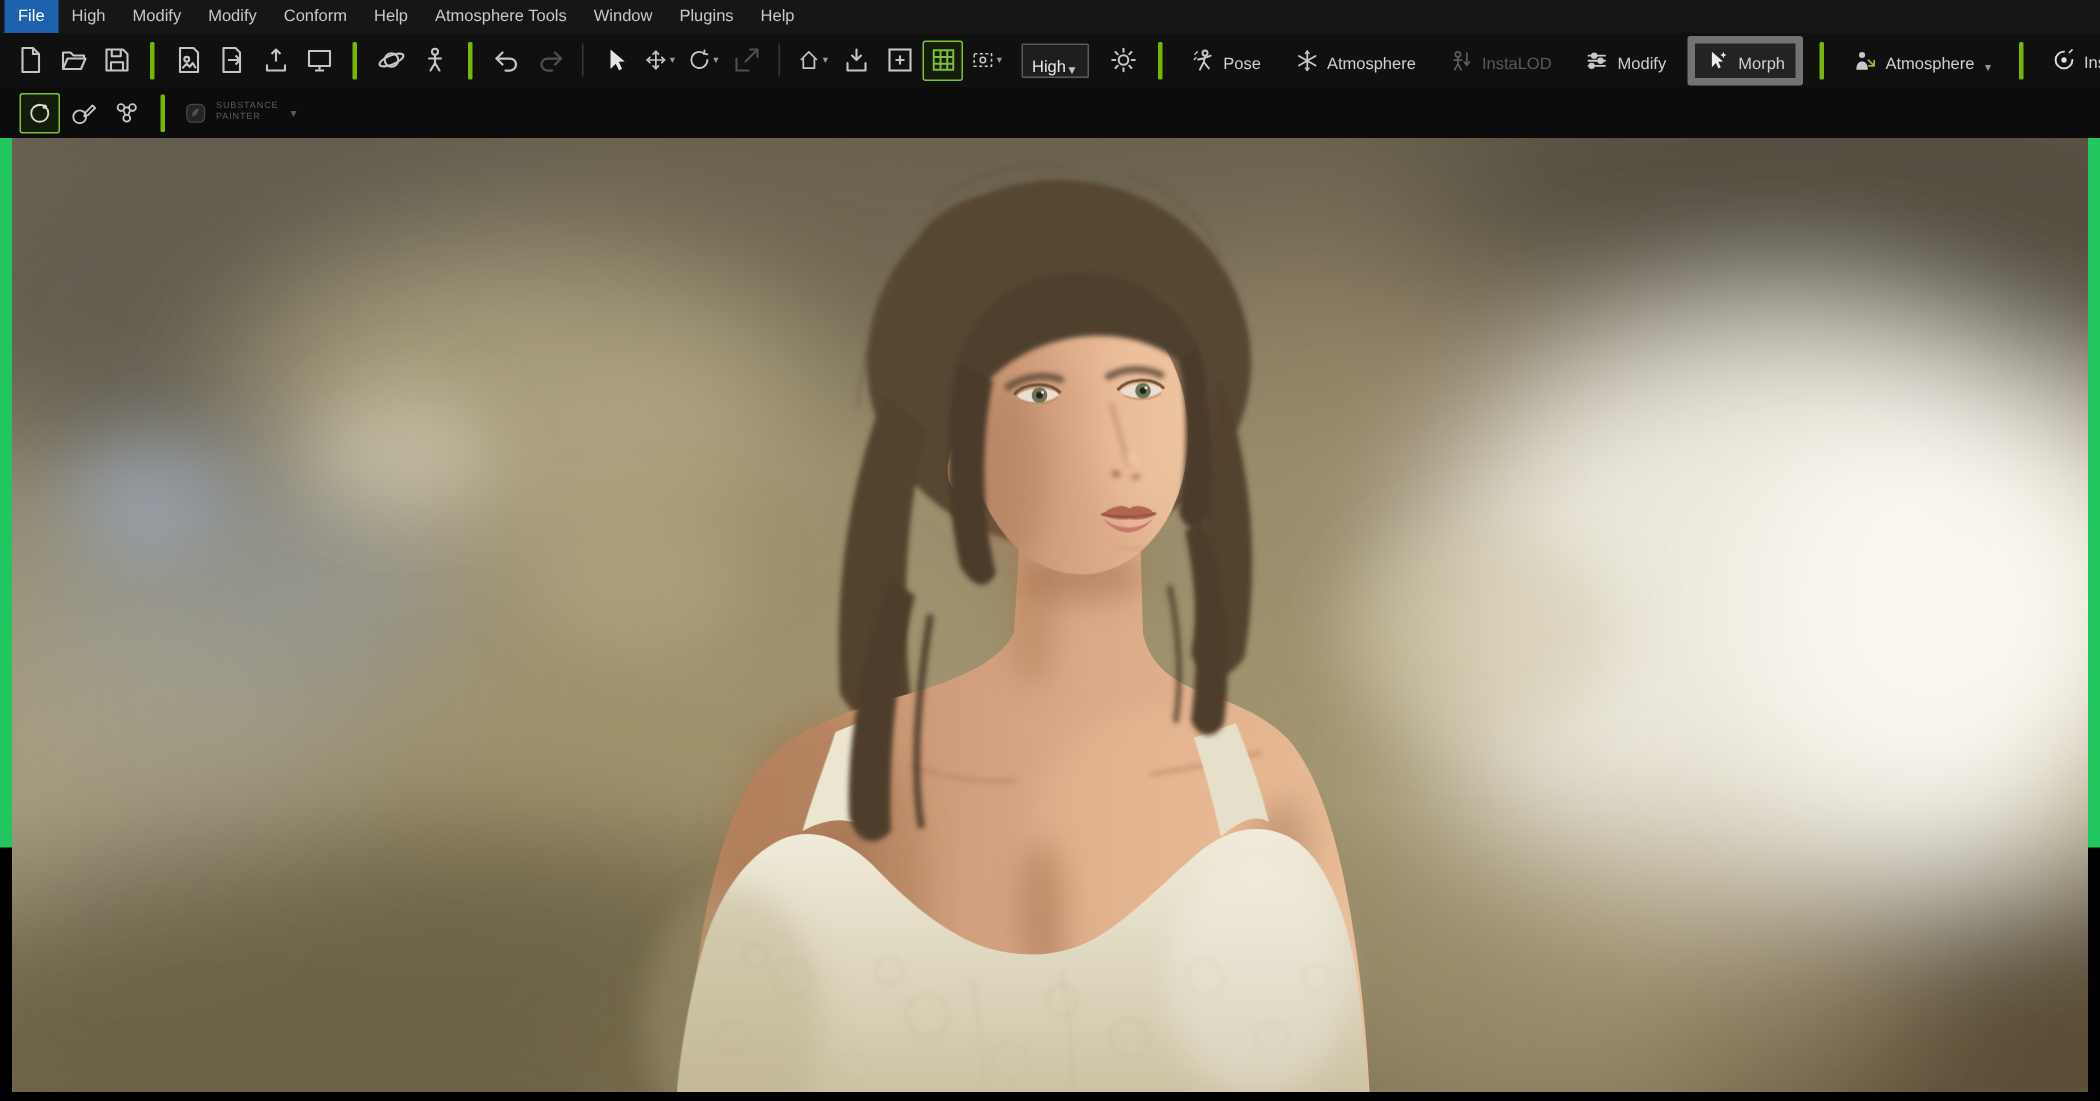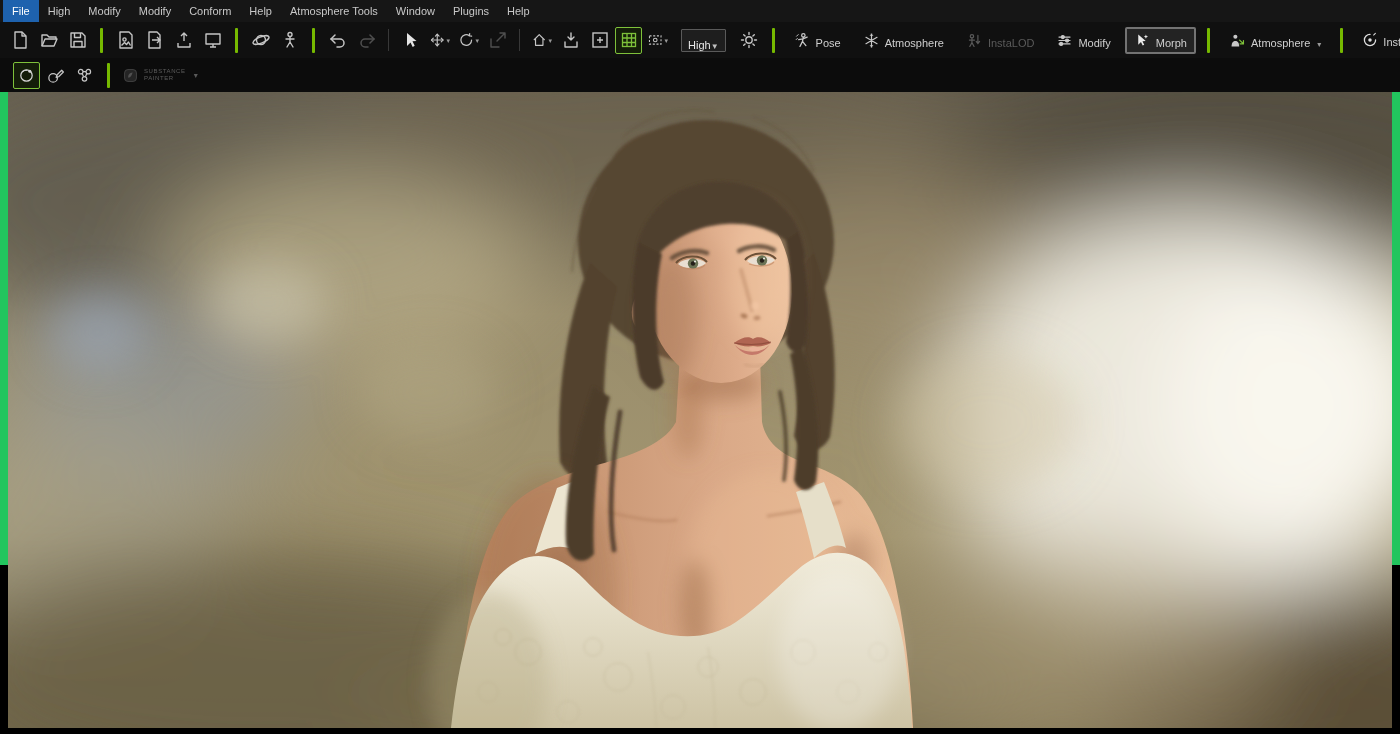--- a/index.html
+++ b/index.html
@@ -17,21 +17,21 @@
   .sep-g{width:3px;height:25px;background:#76b900;margin:0 8px;flex:none;border-radius:1px;}
   .sep-d{width:1px;height:22px;background:#383838;margin:0 7px;flex:none;}
   .tb-btn{height:27px;min-width:27px;display:flex;align-items:center;justify-content:center;background:transparent;border:1px solid transparent;padding:0 2px;margin:0 1px;border-radius:2px;}
   .tb-btn svg{display:block;}
   .tb-btn .mini{font-size:7px;color:#9a9a9a;margin-left:1px;line-height:1;}
   .tb-btn.disabled{opacity:.35;}
   .tb-btn.active-green{border:1px solid #7ec13a;background:#141d09;}
   .label-btn{display:flex;align-items:flex-end;gap:5px;background:none;border:1px solid transparent;color:#cfcfcf;font-size:11px;padding:3px 7px;margin:0 3px;font-family:inherit;white-space:nowrap;border-radius:2px;}
   .label-btn.disabled{color:#5a5a5a;}
   .label-btn.disabled svg{opacity:.4;}
-  .label-btn.active{background:#232323;border:2px solid #737373;}
+  .label-btn.active{background:#232323;border:5px solid #737373;}
   .label-btn .mini{font-size:8px;color:#9a9a9a;margin-left:2px;}
   .dropdown{display:flex;align-items:flex-end;justify-content:space-between;width:76px;height:21px;background:#1e1e1e;border:1px solid #5a5a5a;color:#e8e8e8;font-size:11px;padding:0 6px;margin:0 9px;border-radius:1px;}
   .dropdown .dd-caret{font-size:8px;color:#c0c0c0;}
 
   
   .sp-btn{display:flex;align-items:center;gap:5px;background:none;border:none;padding:2px 4px;opacity:.55;}
   .sp-text{display:flex;flex-direction:column;align-items:flex-start;line-height:1.2;font-size:6px;letter-spacing:.6px;color:#9a9a9a;}
   .sp-btn .mini{font-size:8px;color:#9a9a9a;margin-left:3px;}
 
   

